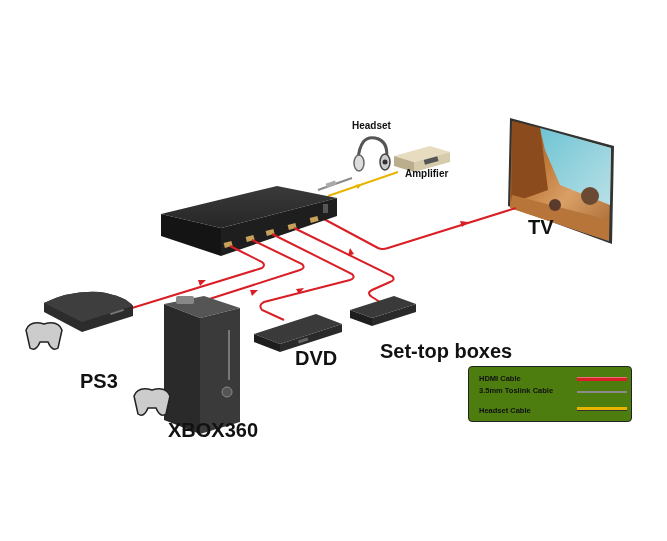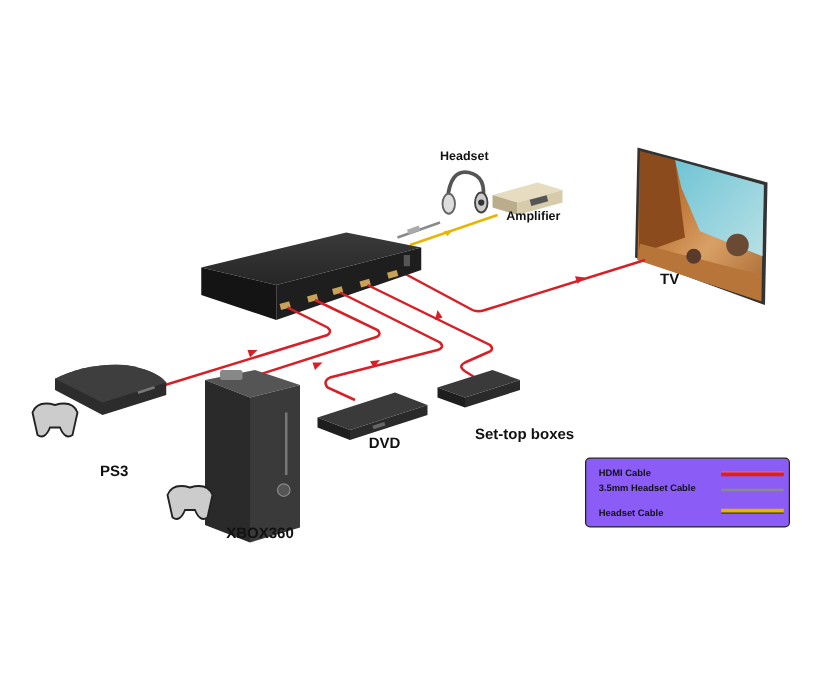--- a/index.html
+++ b/index.html
@@ -1,21 +1,21 @@
 <!DOCTYPE html>
 <html><head>
 <meta charset="utf-8">
 <style>
   html, body { margin: 0; padding: 0; background: #ffffff; }
   body { width: 667px; height: 541px; position: relative; overflow: hidden; font-family: "Liberation Sans", sans-serif; }
   svg#diagram { position: absolute; left: 0; top: 0; }
   .lbl { position: absolute; font-family: Liberation Sans, sans-serif; font-weight: bold; color: #111; white-space: nowrap; }
-  .lbl-lg { font-size: 12px; }
+  .lbl-lg { font-size: 20px; }
   .lbl-sm { font-size: 10px; }
-  .legend { position: absolute; left: 468px; top: 366px; width: 162px; height: 54px; border: 1px solid #222; border-radius: 4px; background: #8b5cf6; }
+  .legend { position: absolute; left: 468px; top: 366px; width: 162px; height: 54px; border: 1px solid #222; border-radius: 4px; background: #4d7c0f; }
   .legend-row { position: absolute; left: 10px; font-size: 7.5px; font-weight: bold; color: #111; line-height: 7px; }
   .legend-line { position: absolute; left: 108px; width: 50px; }
 </style>
 </head>
 <body>
 
 <svg id="diagram" width="667" height="541" viewBox="0 0 667 541">
   <defs>
     <linearGradient id="tvScreen" x1="0" y1="0" x2="1" y2="1">
       <stop offset="0" stop-color="#8a4a1e"></stop>
@@ -130,24 +130,24 @@
     <polygon points="350,310 394,296 416,304 372,318" fill="#3a3a3a"></polygon>
     <polygon points="350,310 372,318 372,326 350,318" fill="#1e1e1e"></polygon>
     <polygon points="372,318 416,304 416,312 372,326" fill="#2a2a2a"></polygon>
   </g>
 </svg>
 
 <div class="lbl lbl-sm" style="left:352px;top:120px;">Headset</div>
 <div class="lbl lbl-sm" style="left:405px;top:168px;">Amplifier</div>
 <div class="lbl lbl-lg" style="left:528px;top:216px;">TV</div>
 <div class="lbl lbl-lg" style="left:80px;top:329px;margin-top:41px;">PS3</div>
-<div class="lbl lbl-lg" style="left:168px;top:419px;margin-left:13px;">XBOX360</div>
+<div class="lbl lbl-lg" style="left:168px;top:419px;">XBOX360</div>
 <div class="lbl lbl-lg" style="left:295px;top:347px;">DVD</div>
 <div class="lbl lbl-lg" style="left:380px;top:340px;">Set-top boxes</div>
 
 <div class="legend">
   <div class="legend-row" style="top:8px;">HDMI Cable</div>
   <div class="legend-line" style="top:10px;height:3px;background:#d91e25;border-top:1px solid #e9707a;"></div>
-  <div class="legend-row" style="top:20px;width:80px;">3.5mm Headset Cable</div>
+  <div class="legend-row" style="top:20px;width:80px;">3.5mm Toslink Cable</div>
   <div class="legend-line" style="top:24px;height:2px;background:#8a8a8a;"></div>
   <div class="legend-row" style="top:40px;">Headset Cable</div>
   <div class="legend-line" style="top:40px;height:3px;background:#e8b400;border-bottom:1px solid #333;"></div>
 </div>
 
 </body></html>

